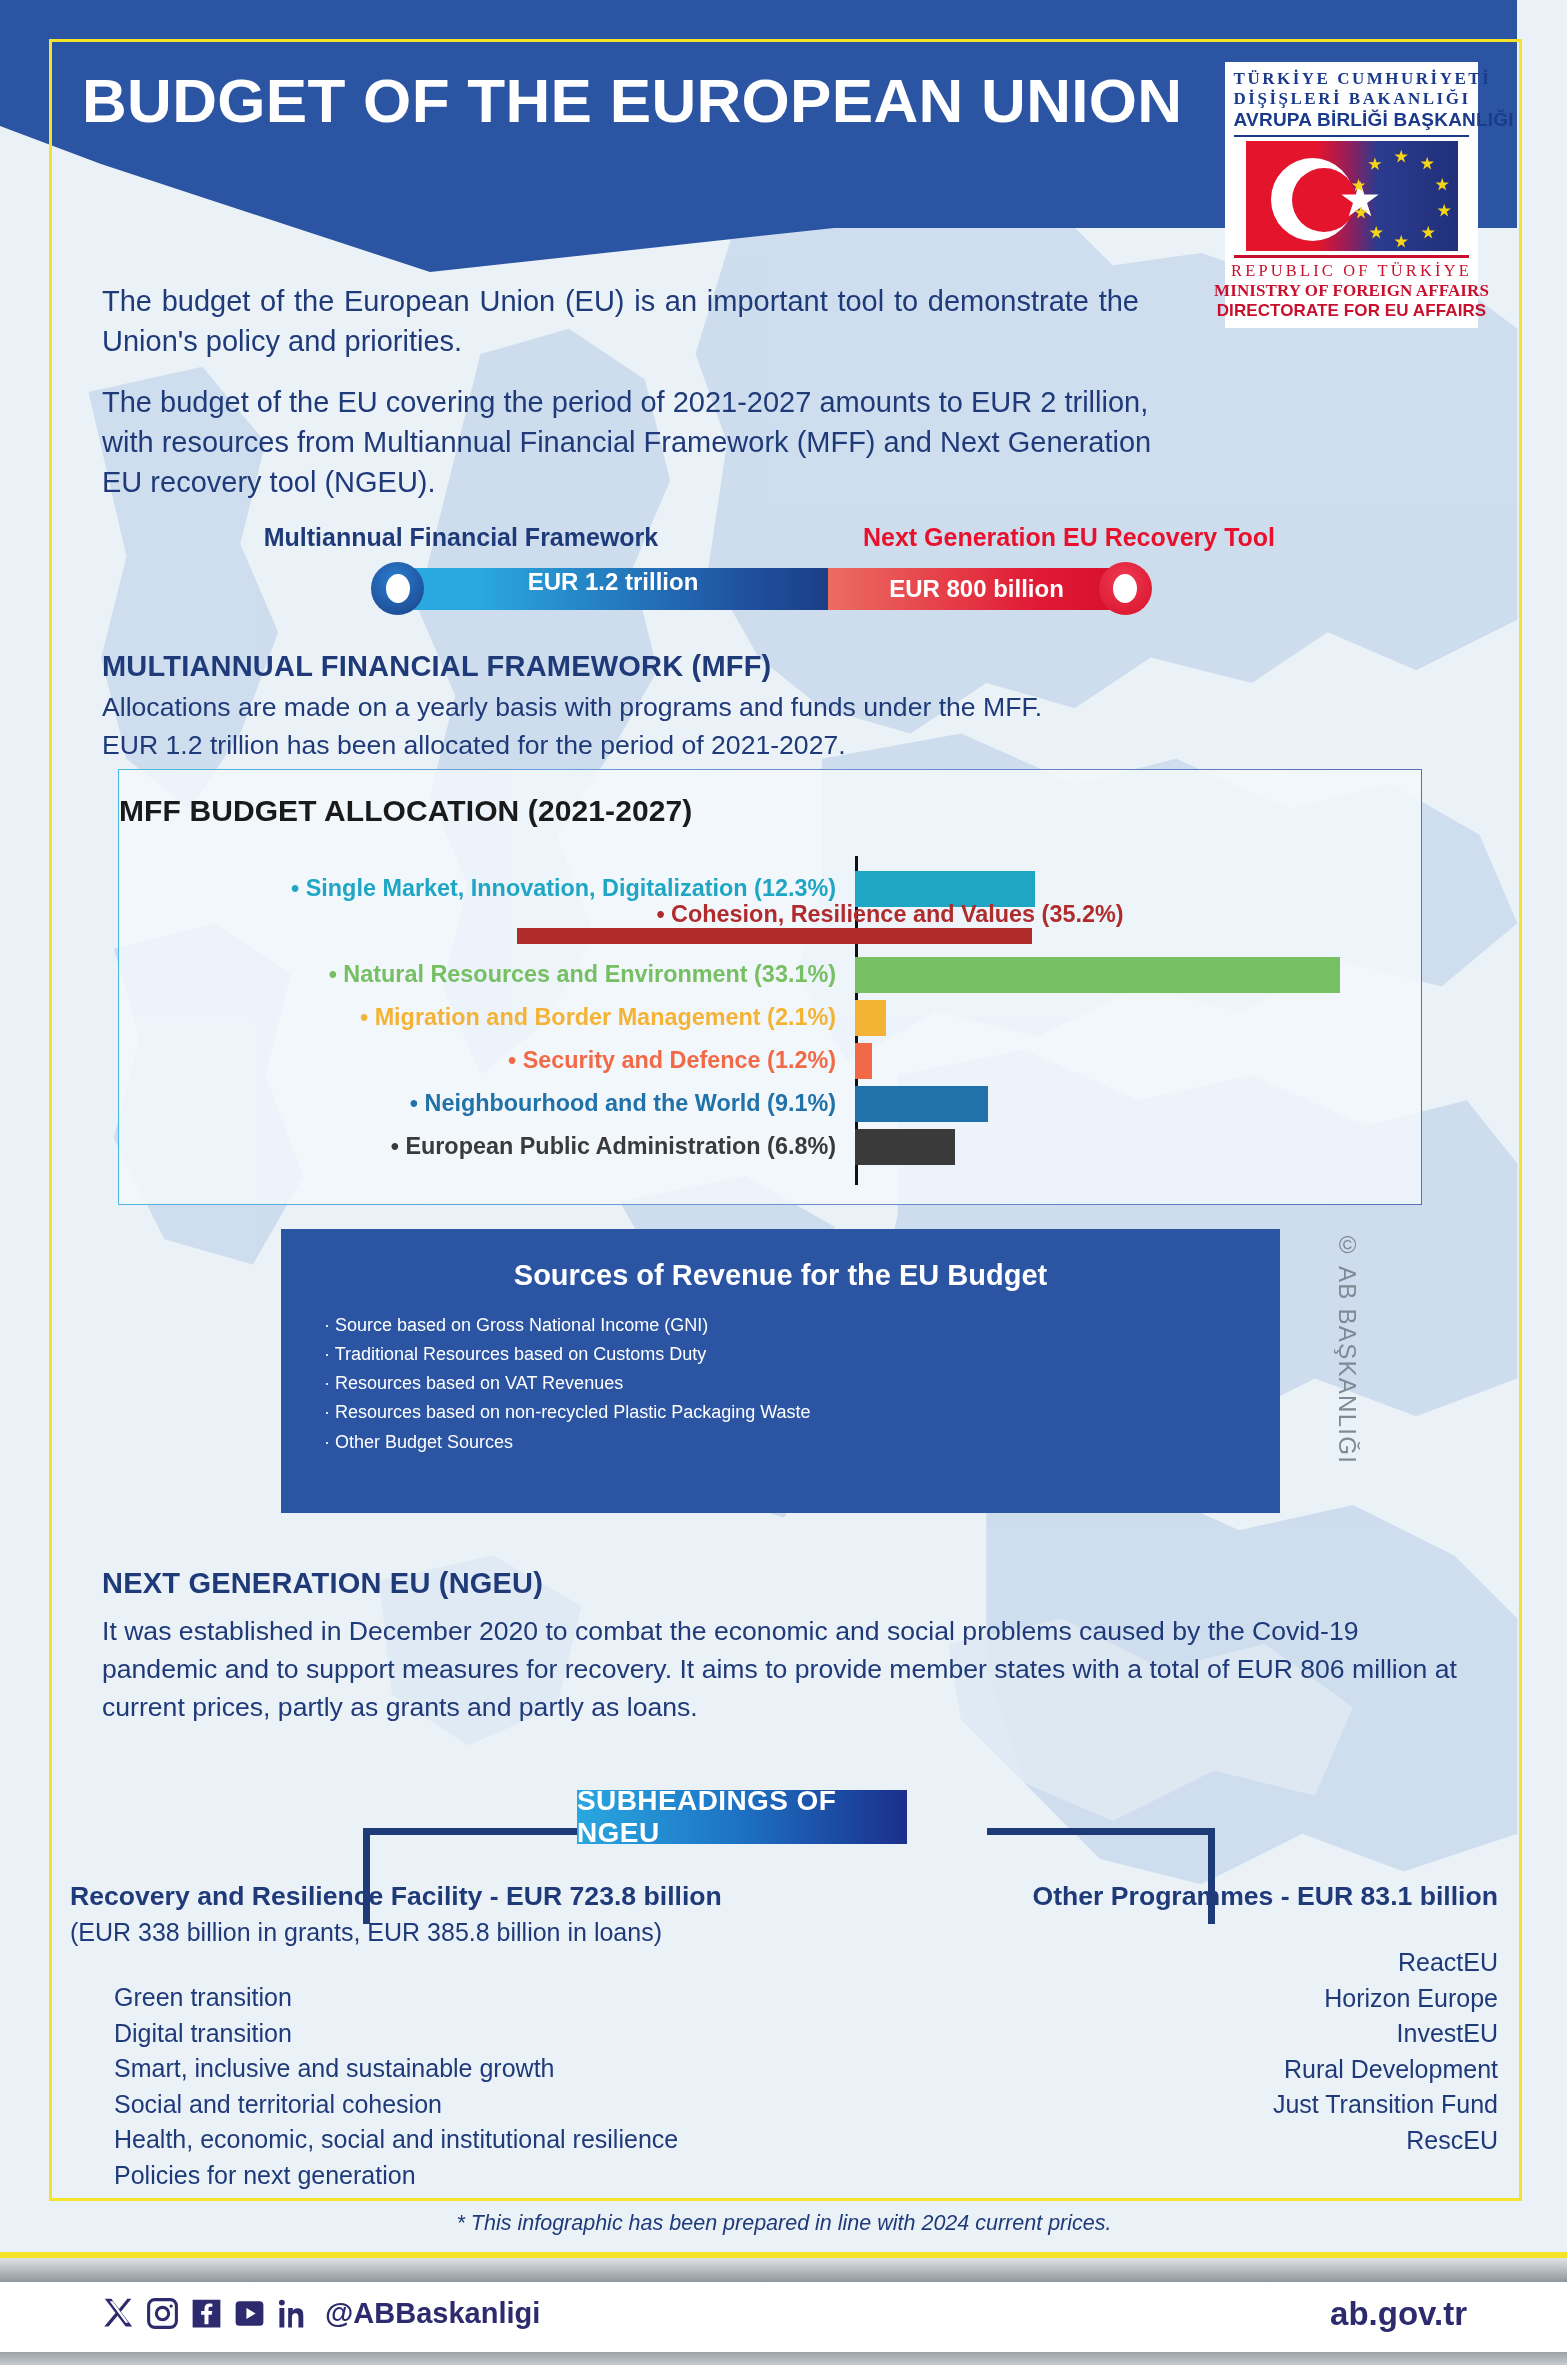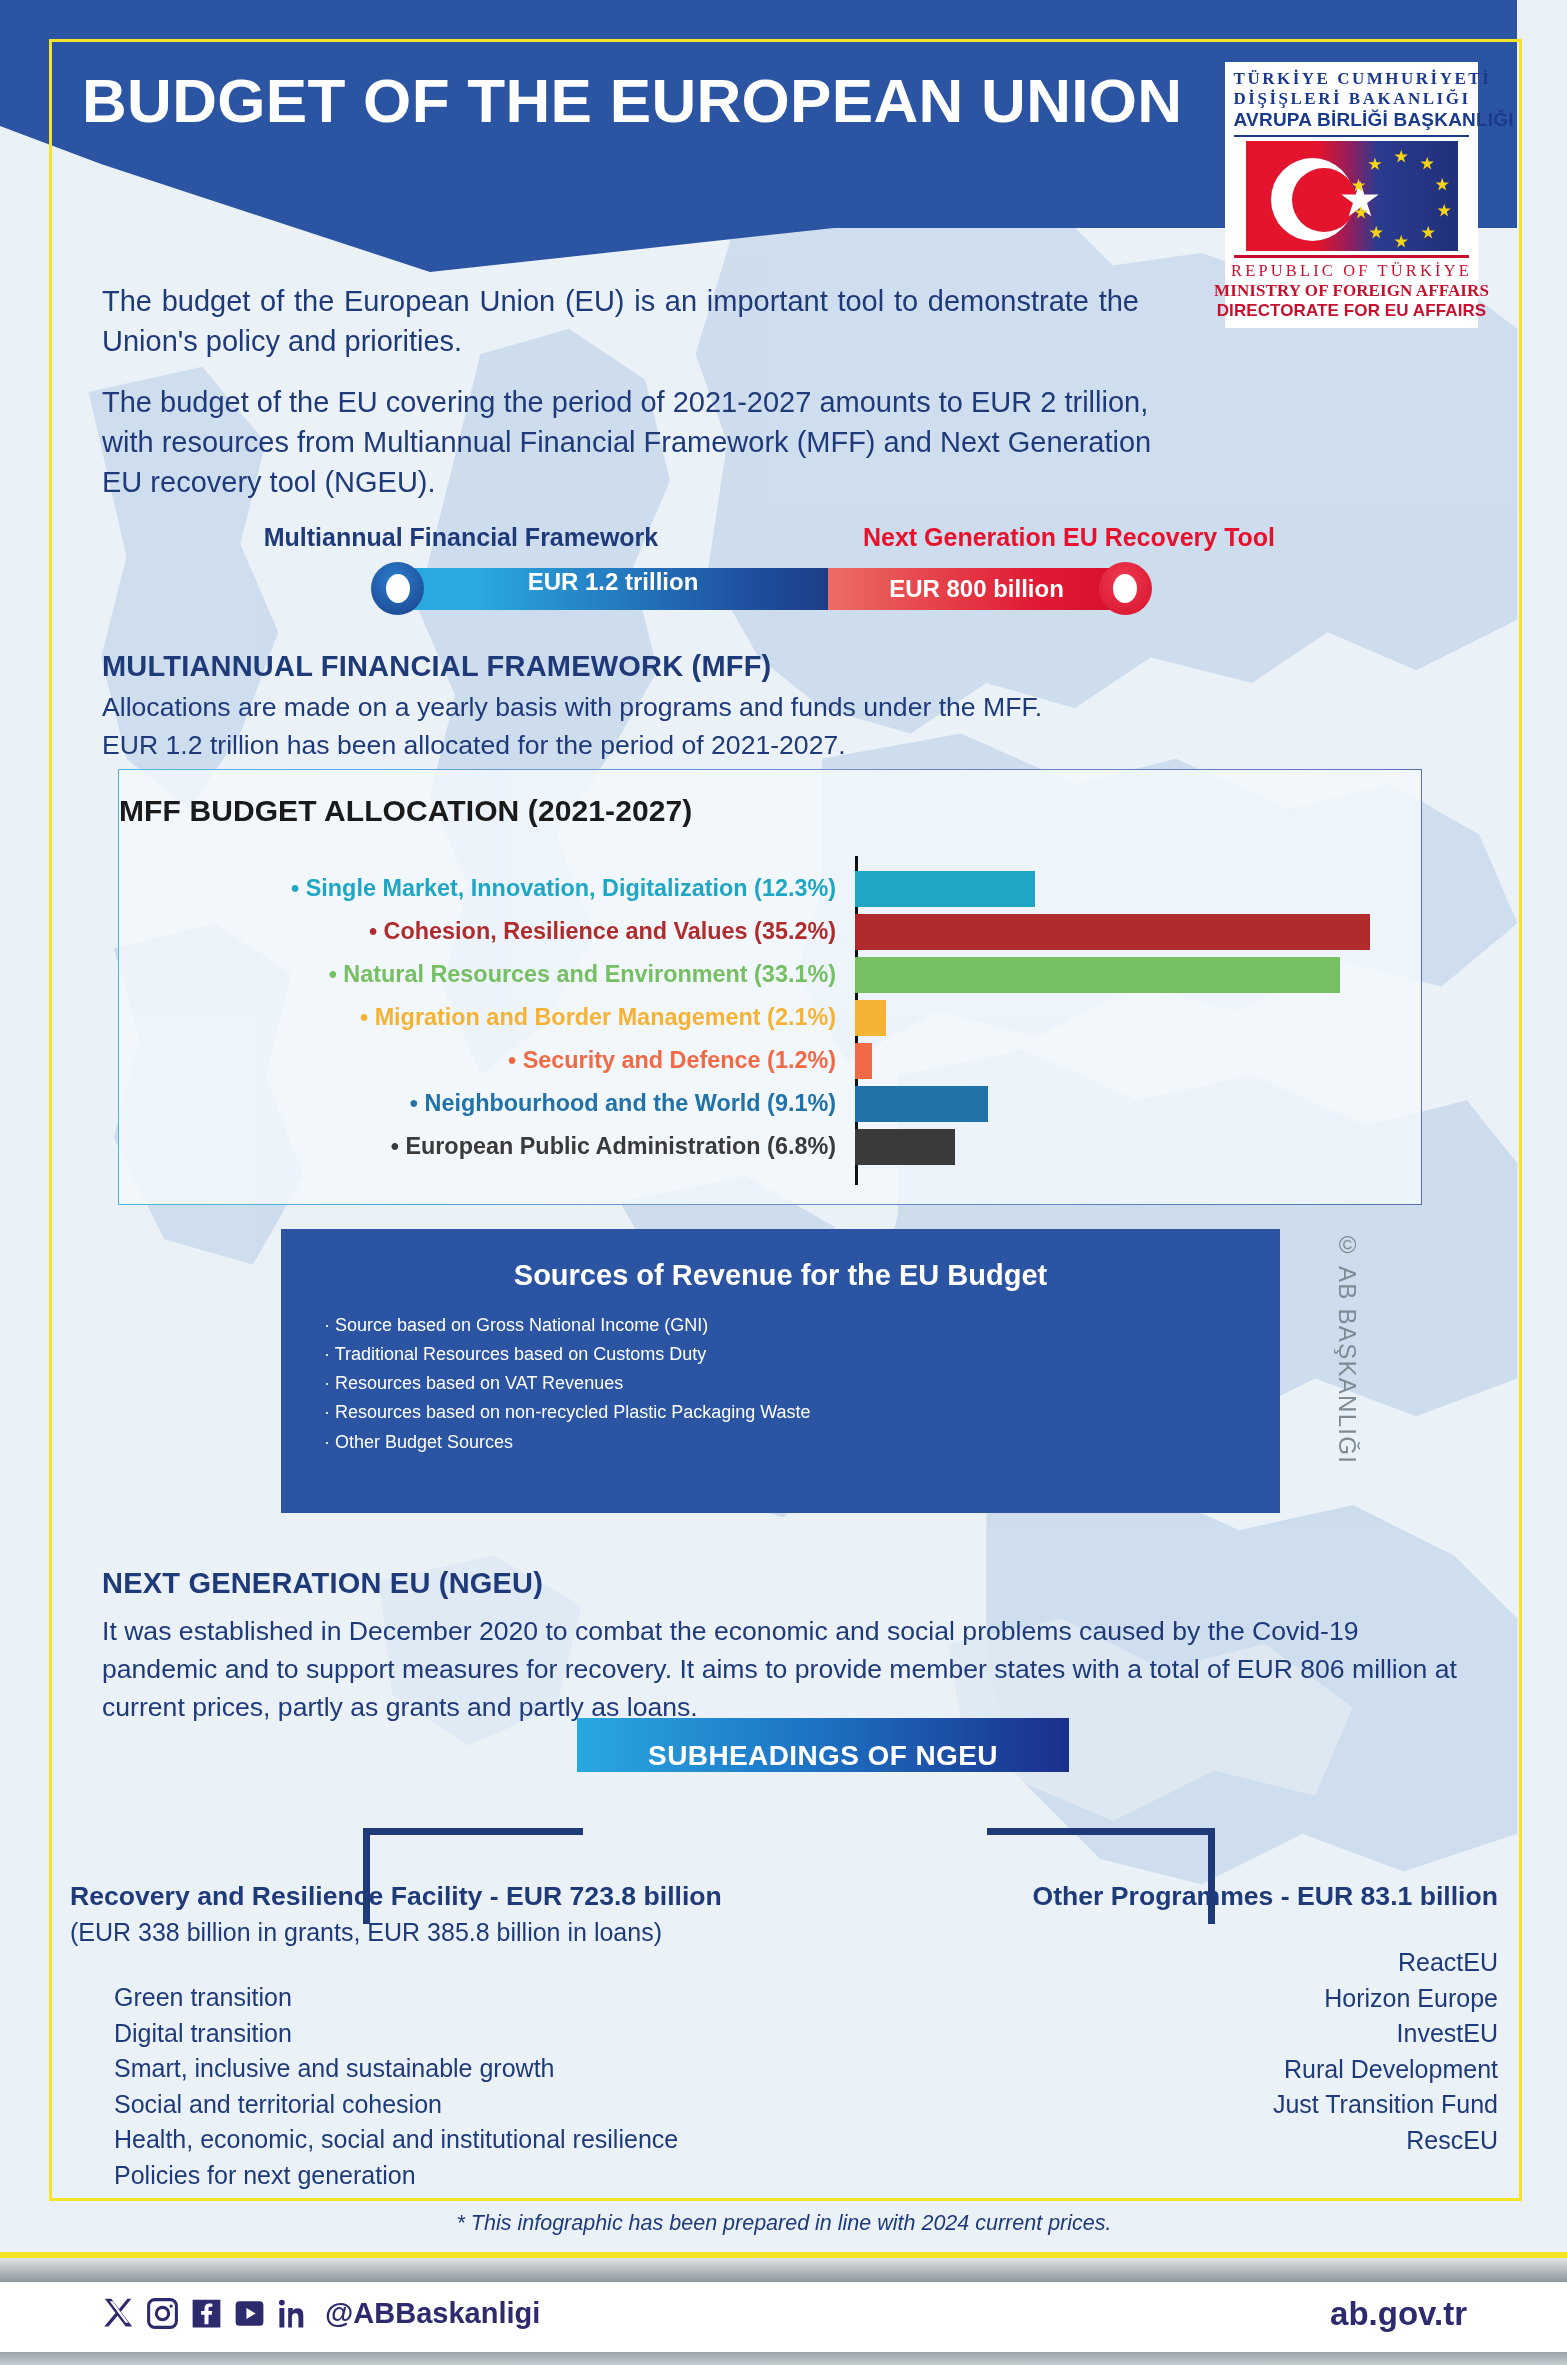--- a/index.html
+++ b/index.html
@@ -171,23 +171,23 @@
   
   .copyright {
     position:absolute; left:1333px; top:1231px;
     color:#7e8b94; font-size:24px; letter-spacing:1.3px;
     writing-mode:vertical-rl;
     white-space:nowrap;
   }
 
   
   .sub-box {
-    position:absolute; left:577px; top:1718px; width:492px; height:54px;
+    position:absolute; left:577px; top:1790px; width:330px; height:54px;
     background:linear-gradient(90deg,#29a8e0 0%,#1d73c4 48%,#1b2f8c 100%);
-    display:flex; align-items:flex-end; justify-content:center;
+    display:flex; align-items:center; justify-content:center;
   }
   .sub-box span { color:#ffffff; font-size:28px; font-weight:bold; letter-spacing:0.4px; }
   .conn-h-left  { position:absolute; left:363px;  top:1828px; width:220px; height:7px; background:#1f3a79; }
   .conn-h-right { position:absolute; left:987px; top:1828px; width:228px; height:7px; background:#1f3a79; }
   .conn-v-left  { position:absolute; left:363px;  top:1828px; width:7px;  height:96px; background:#1f3a79; }
   .conn-v-right { position:absolute; left:1208px; top:1828px; width:7px;  height:96px; background:#1f3a79; }
 
   
   .col-left  { position:absolute; left:70px;  top:1879px; width:733px; }
   .col-right { position:absolute; left:809px; top:1879px; width:689px; text-align:right; }
@@ -292,21 +292,21 @@
   <div class="sec-body" style="left:102px; top:727px;">EUR 1.2 trillion has been allocated for the period of 2021-2027.</div>
 
   <div class="chart-card">
     <div class="chart-title">MFF BUDGET ALLOCATION (2021-2027)</div>
     <div class="chart-plot" id="chart-plot">
       <div class="axis-line"></div>
     <div class="row" style="top: 11.4px;">
           <div class="row-label" style="color: rgb(31, 166, 196);">• Single Market, Innovation, Digitalization (12.3%)</div>
           <div class="row-bar" style="width: 180px; background: rgb(31, 166, 196);"></div>
         </div>
-        <div class="row" style="top: 54px;">
+        <div class="row" style="top: 45px; flex-direction: column;">
           <div class="row-label" style="color: rgb(176, 43, 44);">• Cohesion, Resilience and Values (35.2%)</div>
           <div class="row-bar" style="width: 515px; background: rgb(176, 43, 44);"></div>
         </div>
         <div class="row" style="top: 97px;">
           <div class="row-label" style="color: rgb(118, 191, 99);">• Natural Resources and Environment (33.1%)</div>
           <div class="row-bar" style="width: 485px; background: rgb(118, 191, 99);"></div>
         </div>
         <div class="row" style="top: 140px;">
           <div class="row-label" style="color: rgb(245, 179, 53);">• Migration and Border Management (2.1%)</div>
           <div class="row-bar" style="width: 31px; background: rgb(245, 179, 53);"></div>

